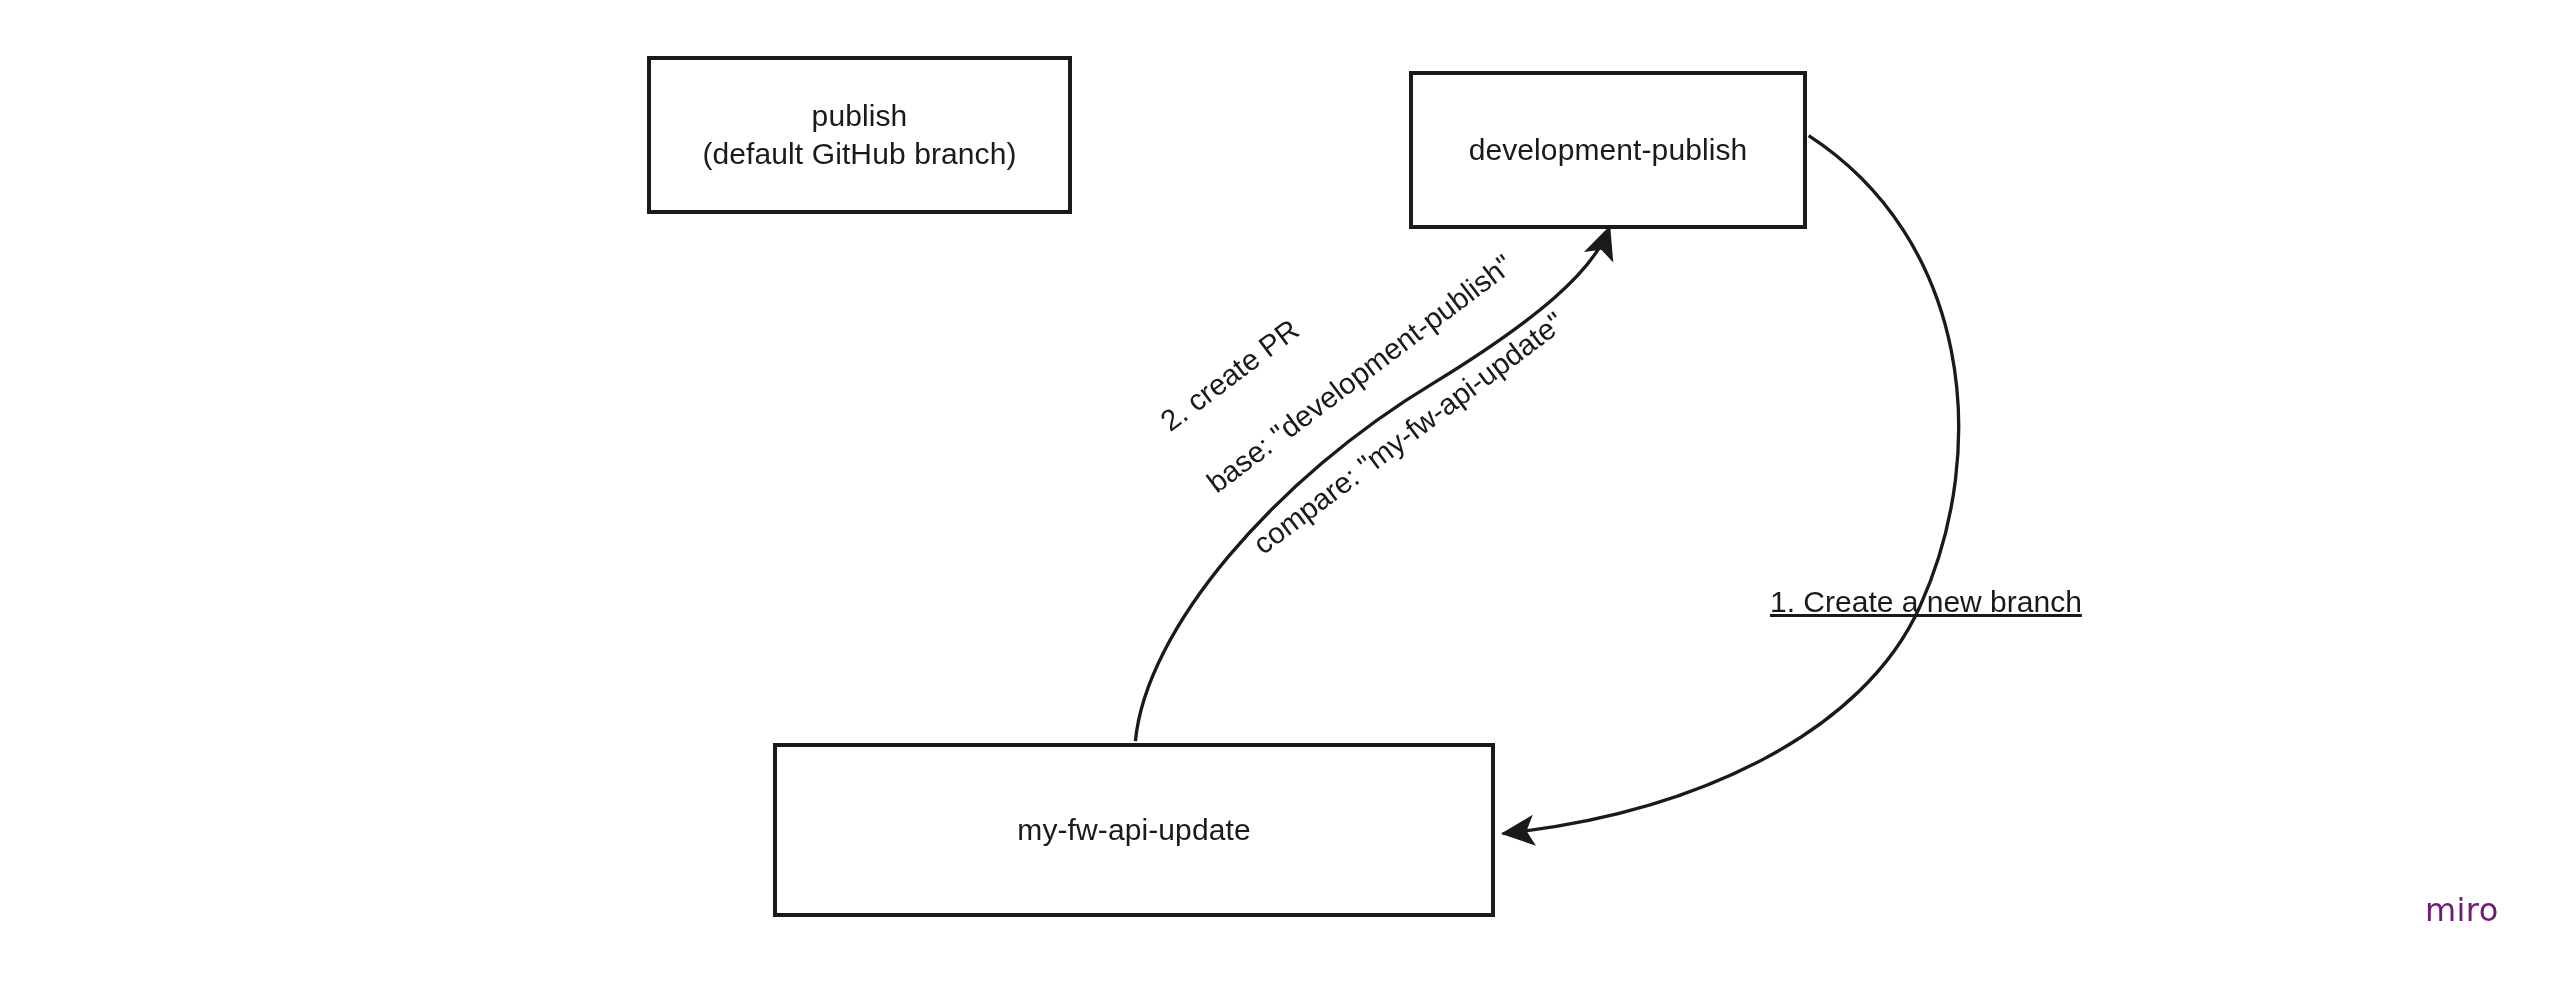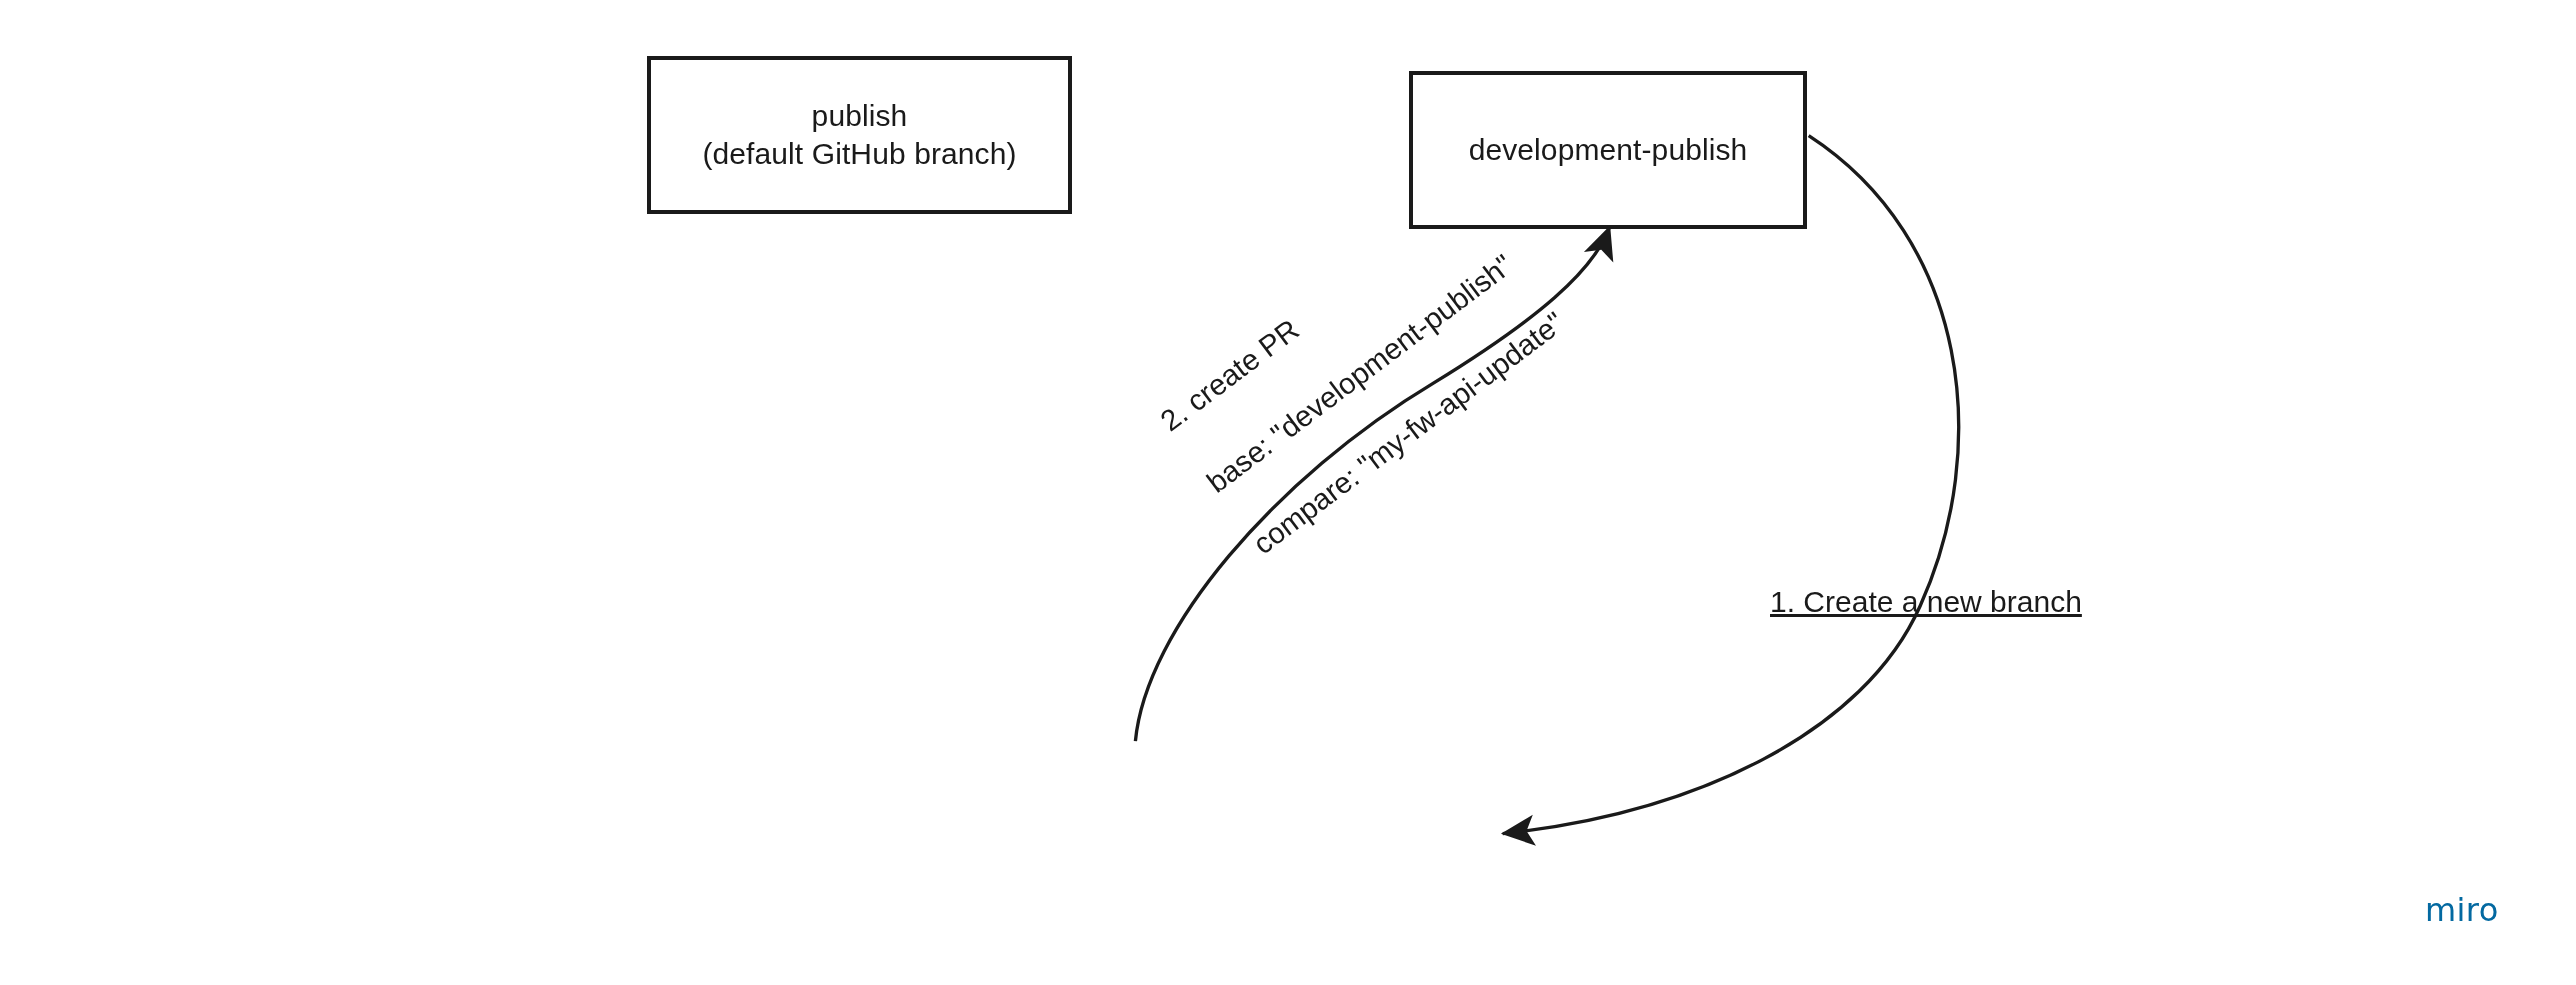--- a/index.html
+++ b/index.html
@@ -71,21 +71,21 @@
     transform: rotate(-37deg);
     transform-origin: 0 0;
   }
   #label-create-pr .ln { display: block; }
 
   
   #watermark {
     position: absolute;
     left: 2425px;
     top: 891px;
-    color: #0369a1;
+    color: #701a75;
     font-size: 32px;
     letter-spacing: 0.4px;
     font-family: "DejaVu Sans", sans-serif;
   }
 </style>
 </head>
 <body>
 
 <div id="canvas">
 
@@ -103,20 +103,23 @@
 
   <div class="node" id="node-publish">
     <span class="node-label">publish
 (default GitHub branch)</span>
   </div>
 
   <div class="node" id="node-devpublish">
     <span class="node-label">development-publish</span>
   </div>
 
+  <div class="node" id="node-myfwapiupdate">
+    <span class="node-label">my-fw-api-update</span>
+  </div>
 
   <div class="edge-label" id="label-create-branch">1. Create a new branch</div>
 
   <div class="edge-label" id="label-create-pr">
     <span class="ln">2. create PR</span>
     <span class="ln">base: "development-publish"</span>
     <span class="ln">compare: "my-fw-api-update"</span>
   </div>
 
   <div id="watermark">miro</div>

